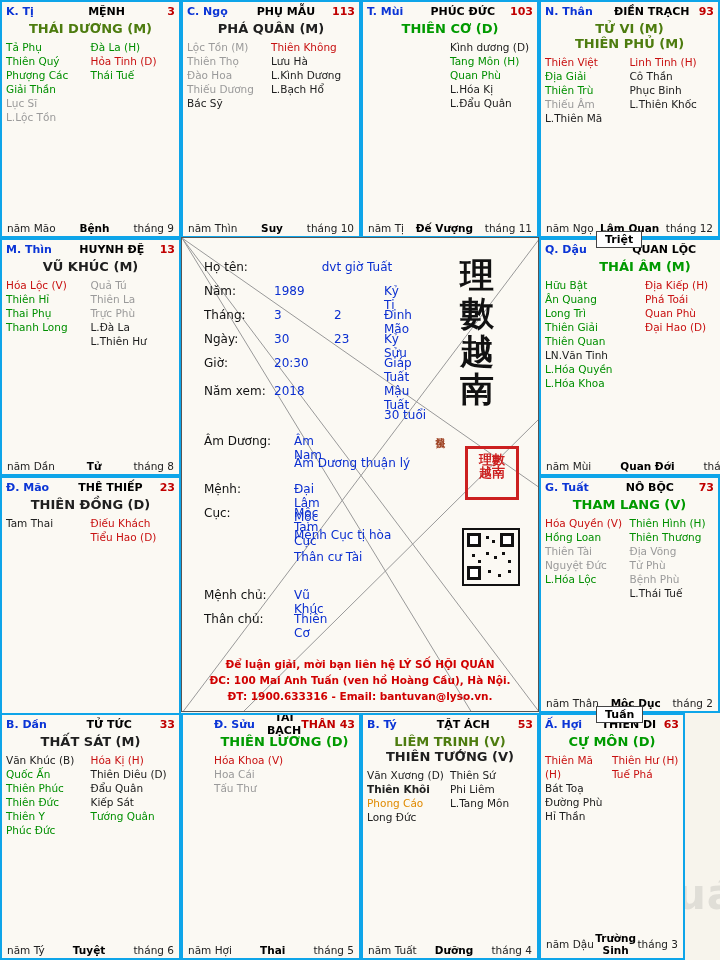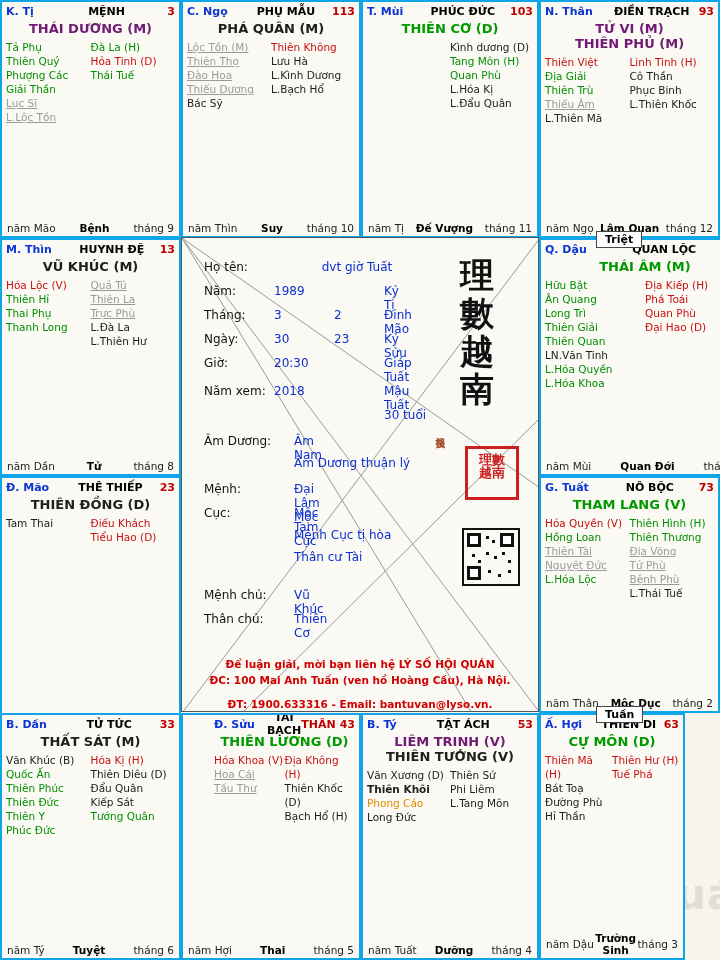--- a/index.html
+++ b/index.html
@@ -25,30 +25,30 @@
     display:flex; align-items:center; height:16px; padding:2px 4px 0 4px;
     font-size:11px; font-weight:bold;
   }
   .hdr .cung { color:#0b35d6; }
   .hdr .cname { color:#000; margin-left:12px; flex:1; text-align:center;}
   .hdr .num { color:#c00000; font-weight:bold; }
   .chinh {
     text-align:center; font-size:13px; font-weight:bold; color:#009a00;
     margin-top:3px; line-height:15px;
   }
-  .chinh.red { color:#701a75; }
+  .chinh.red { color:#4d7c0f; }
   .stars {
     display:flex; padding:4px 4px 0 4px; font-size:10.5px; line-height:14px;
   }
   .col { flex:1; min-width:0; }
   .col.right { text-align:left; }
   .s-g { color:#008f00; }
   .s-r { color:#c81010; }
   .s-k { color:#202020; }
-  .s-gy { color:#9a9a9a;text-decoration:underline; }
+  .s-gy { color:#9a9a9a; }
   .s-o { color:#e08a00; }
   .footer {
     position:absolute; bottom:2px; left:0; right:0;
     display:flex; align-items:center; padding:0 5px;
     font-size:10.5px;
   }
   .footer .f-l { color:#222; }
   .footer .f-m { flex:1; text-align:center; font-weight:bold; color:#000; }
   .footer .f-r { color:#222; }
 
@@ -355,25 +355,20 @@
       <span class="cname">TÀI BẠCH</span>
       <span class="num" style="color:#c00000">THÂN</span>
       <span class="num" style="margin-left:4px">43</span>
     </div>
     <div class="chinh">THIÊN LƯƠNG (D)</div>
     <div class="stars">
       <div class="col">
         <div class="s-r">Hóa Khoa (V)</div>
         <div class="s-gy">Hoa Cái</div>
         <div class="s-gy">Tấu Thư</div>
-      </div>
-      <div class="col right">
-        <div class="s-r">Địa Không (H)</div>
-        <div class="s-k">Thiên Khốc (D)</div>
-        <div class="s-k">Bạch Hổ (H)</div>
       </div>
     </div>
     <div class="footer">
       <span class="f-l">năm Hợi</span>
       <span class="f-m">Thai</span>
       <span class="f-r">tháng 5</span>
     </div>
   </div>
 
   <div class="cell" style="left:361px;top:713px;width:178px;height:247px;">
@@ -522,19 +517,19 @@
       <span class="k">Mệnh chủ:</span>
       <span class="v" style="position:absolute;left:90px;top:0;">Vũ Khúc</span>
     </div>
     <div class="kv" style="left:22px; top:374px;">
       <span class="k">Thân chủ:</span>
       <span class="v" style="position:absolute;left:90px;top:0;">Thiên Cơ</span>
     </div>
 
     <div class="redline" style="top:420px;">Để luận giải, mời bạn liên hệ LÝ SỐ HỘI QUÁN</div>
     <div class="redline" style="top:436px;">ĐC: 100 Mai Anh Tuấn (ven hồ Hoàng Cầu), Hà Nội.</div>
-    <div class="redline" style="top:452px;margin-top:8px;">ĐT: 1900.633316 - Email: bantuvan@lyso.vn.</div>
+    <div class="redline" style="top:452px;">ĐT: 1900.633316 - Email: bantuvan@lyso.vn.</div>
   </div>
 
   <div class="tag" style="left:596px; top:231px;">Triệt</div>
   <div class="tag" style="left:596px; top:706px;">Tuần</div>
 
 </div>
 
 </body></html>

